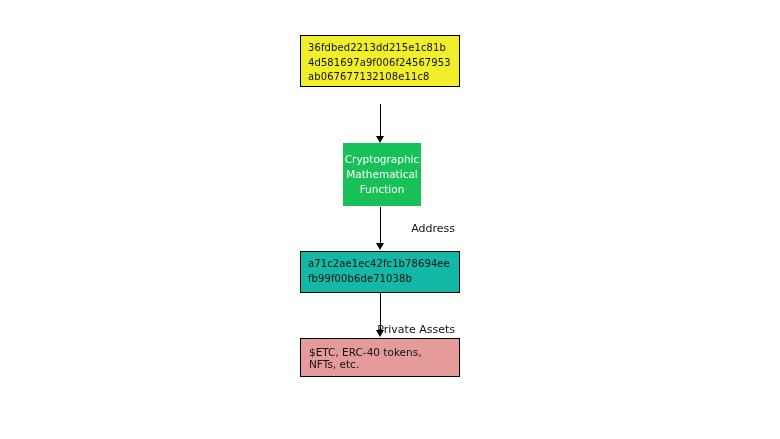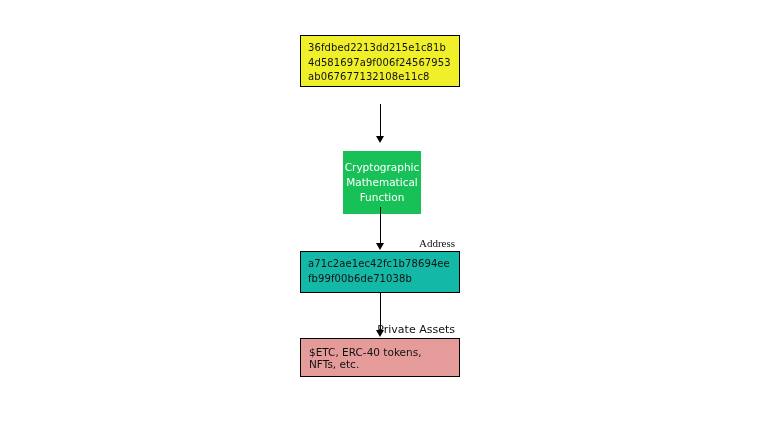--- a/index.html
+++ b/index.html
@@ -51,21 +51,20 @@
     background: #17c157;
     color: #ffffff;
     border: none;
     display: flex;
     align-items: center;
     justify-content: center;
     text-align: center;
     font-size: 10.5px;
     line-height: 1.45;
     padding: 4px;
-    margin-top: 8px;
   }
   .box-address {
     top: 251px;
     height: 42px;
     background: #14b8a6;
   }
   .box-assets {
     top: 338px;
     height: 39px;
     background: #e69b9b;
@@ -83,21 +82,21 @@
   .arrow-head {
     position: absolute;
     left: 375.5px;
     width: 0;
     height: 0;
     border-left: 4.5px solid transparent;
     border-right: 4.5px solid transparent;
     border-top: 7px solid #000000;
   }
   .lbl-private { top: 36px; }
-  .lbl-address { top: 237px; font-family: Liberation Serif, serif; }
+  .lbl-address { top: 222px; }
   .lbl-assets  { top: 323px; }
 </style>
 </head>
 <body>
 
 <div class="canvas">
 
   <div class="box hex box-private-key">
     <span>36fdbed2213dd215e1c81b4d581697a9f006f24567953ab067677132108e11c8</span>
   </div>

